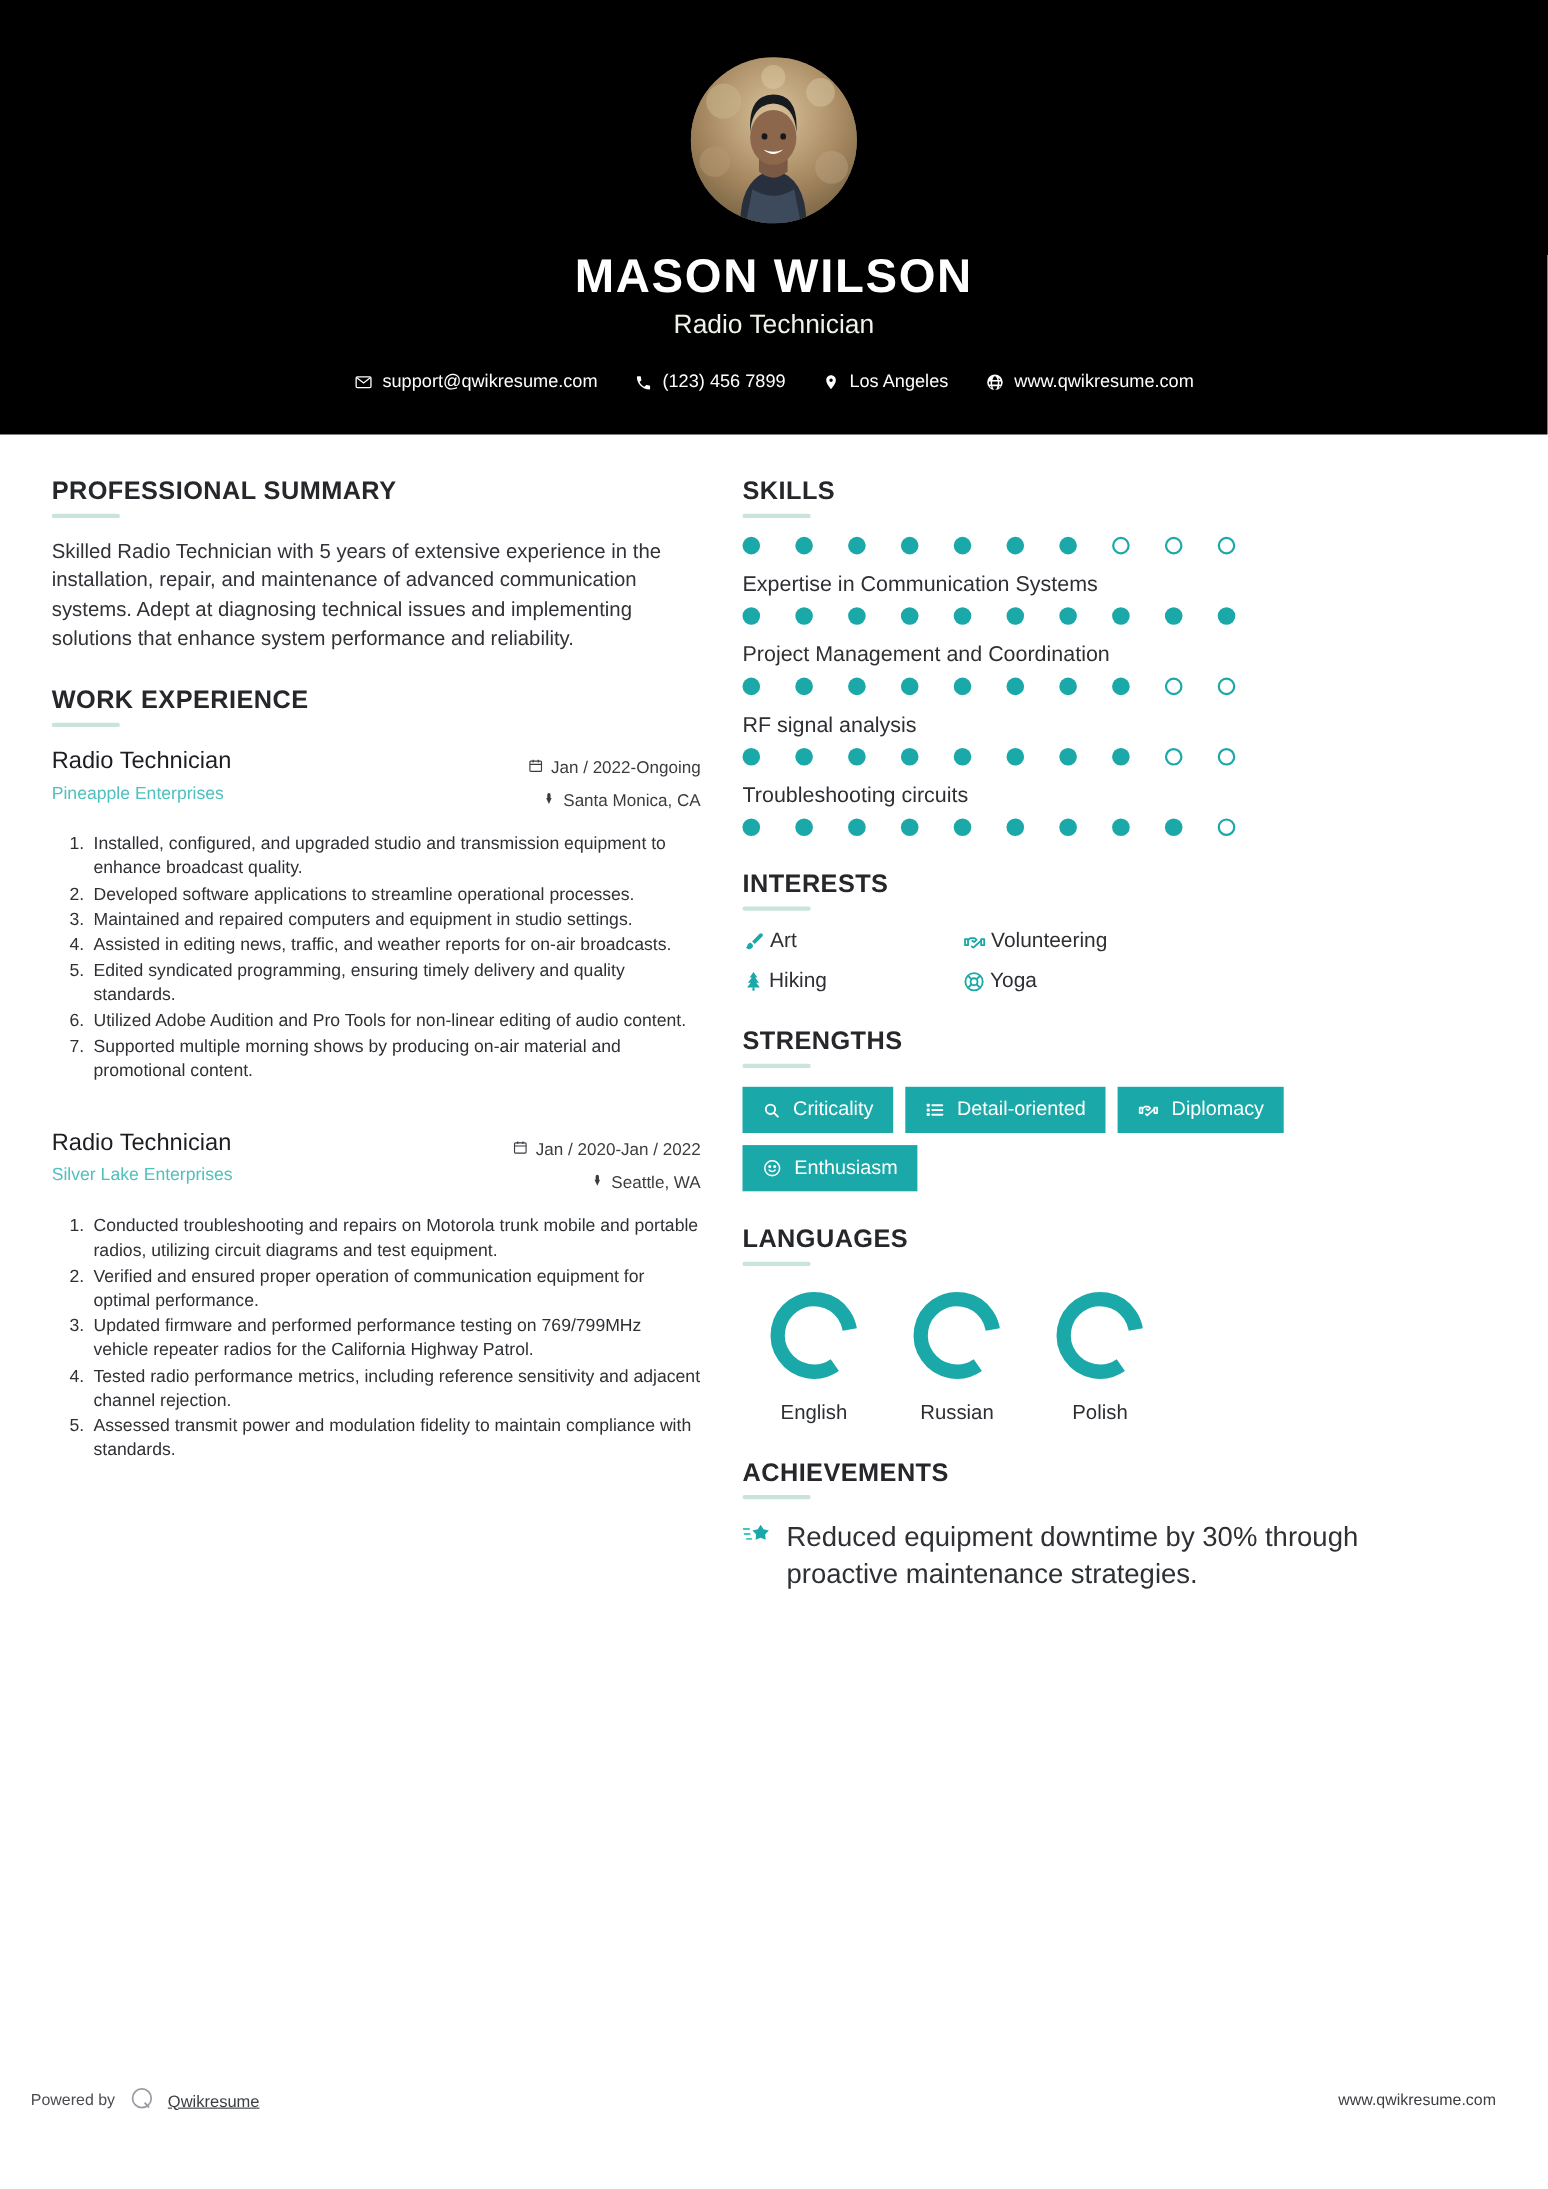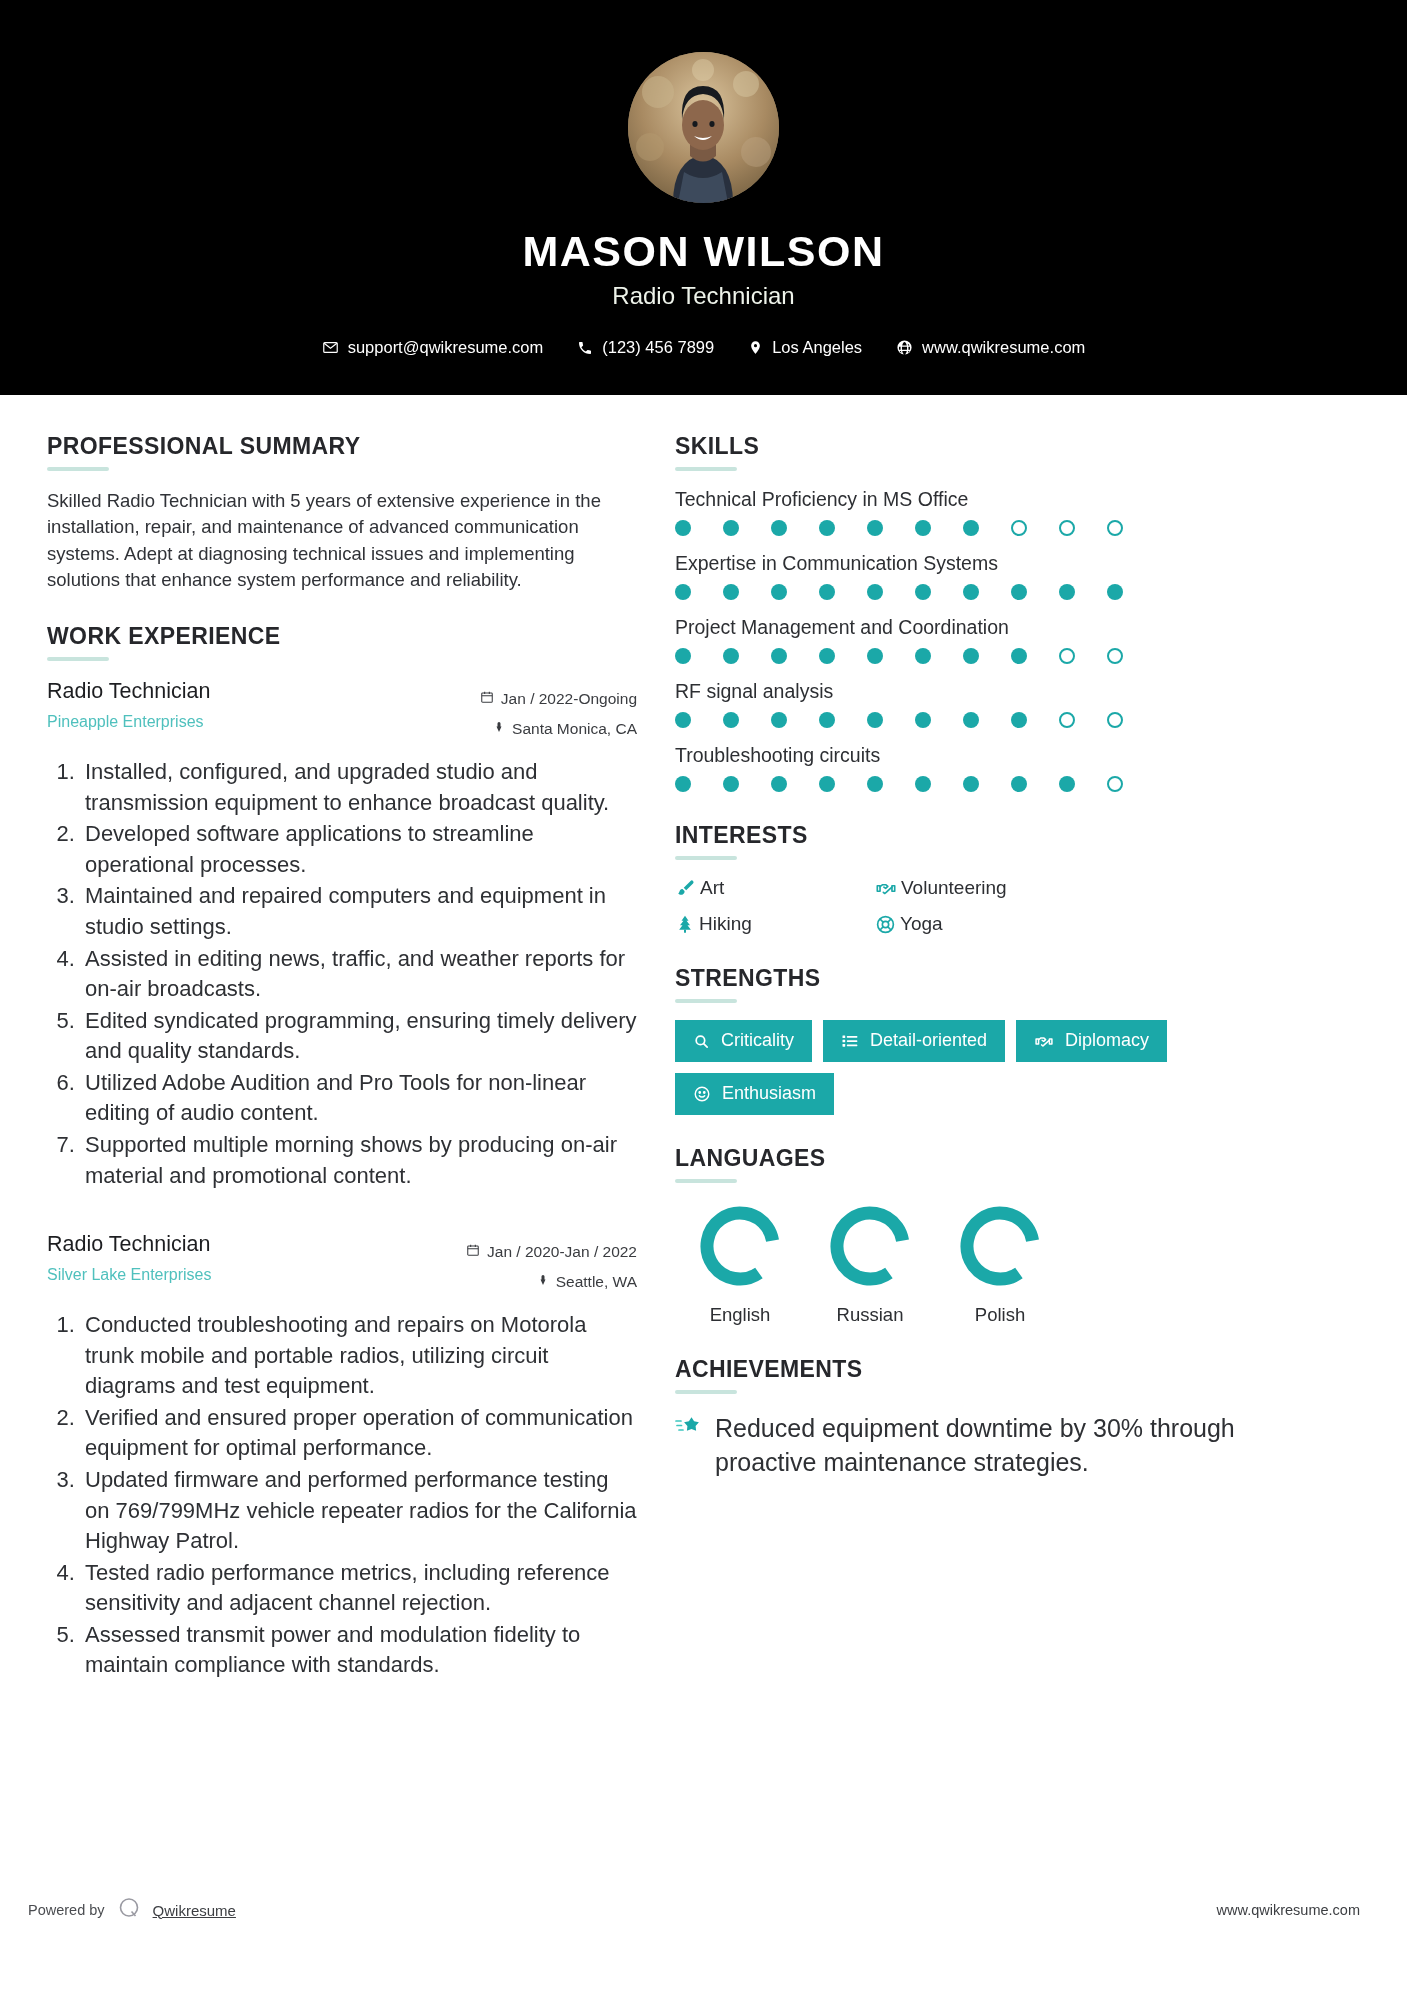--- a/index.html
+++ b/index.html
@@ -118,21 +118,21 @@
     display: flex;
     align-items: center;
     justify-content: flex-end;
     gap: 7px;
     line-height: 1.9;
     white-space: nowrap;
   }
   ol.bullets {
     margin: 14px 0 0 0;
     padding-left: 34px;
-    font-size: 22px;
+    font-size: 16px;
     line-height: 1.39;
     color: #2e3034;
   }
   ol.bullets li { padding-left: 4px; margin-bottom: 1px; }
 
   
   .skill { margin-bottom: 16px; }
   .skill-name {
     font-size: 19.5px;
     color: #2d2f33;
@@ -365,21 +365,20 @@
     </div>
   </div>
 
   <div class="col-right">
 
     <div>
       <div class="sec-title">SKILLS</div>
       <div class="sec-rule"></div>
       <div id="skills-list">
           <div class="skill">
-            <div class="skill-name">Technical Proficiency in MS Office</div>
             <div class="dots">
               <div class="dot-cell">
                 <div class="dot"></div>
               </div>
               <div class="dot-cell">
                 <div class="dot"></div>
               </div>
               <div class="dot-cell">
                 <div class="dot"></div>
               </div>

